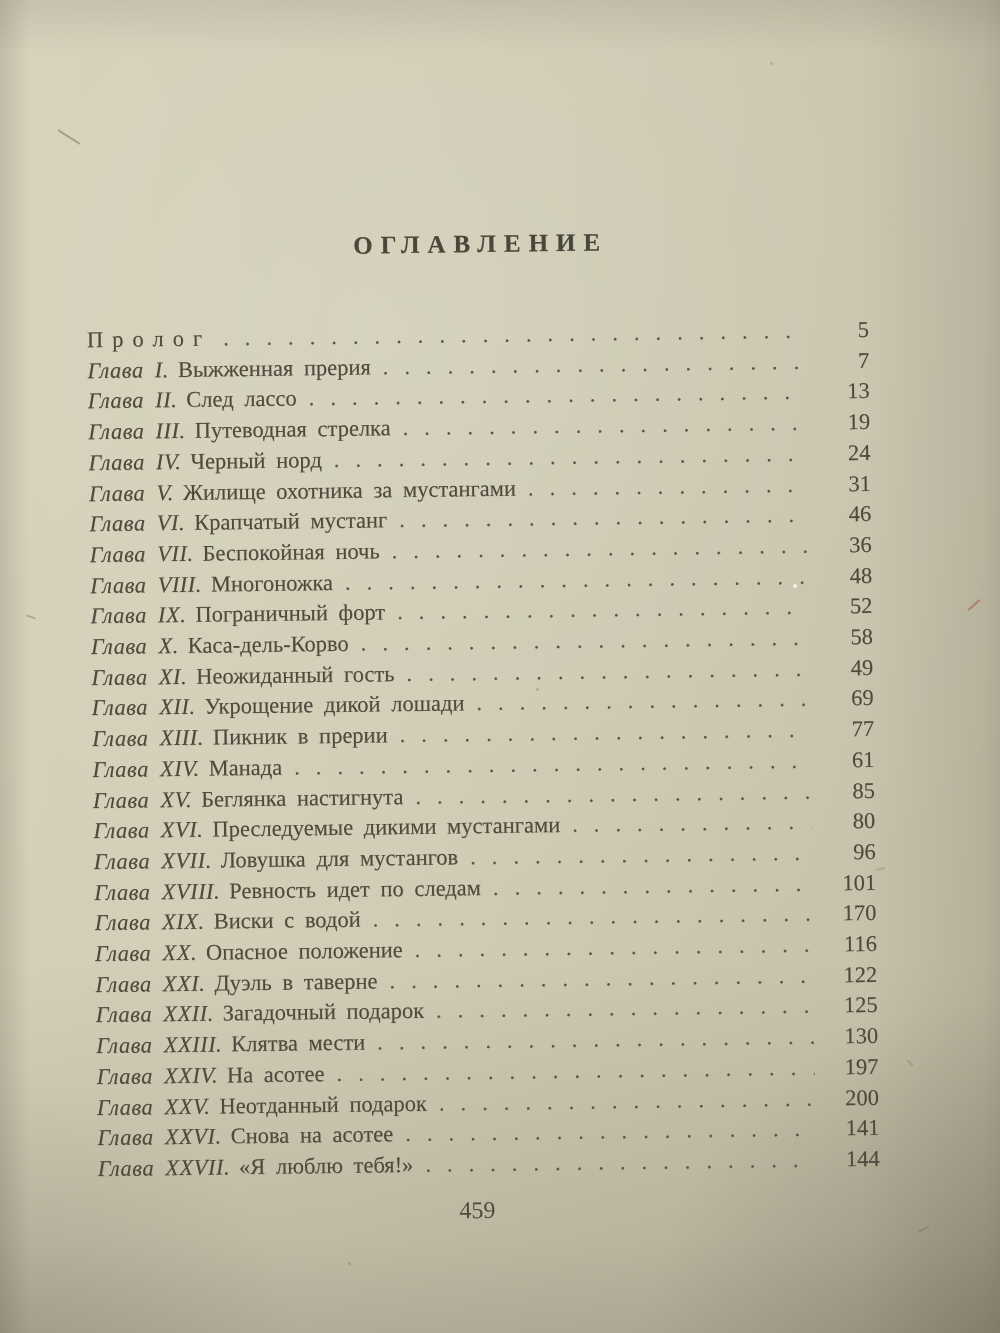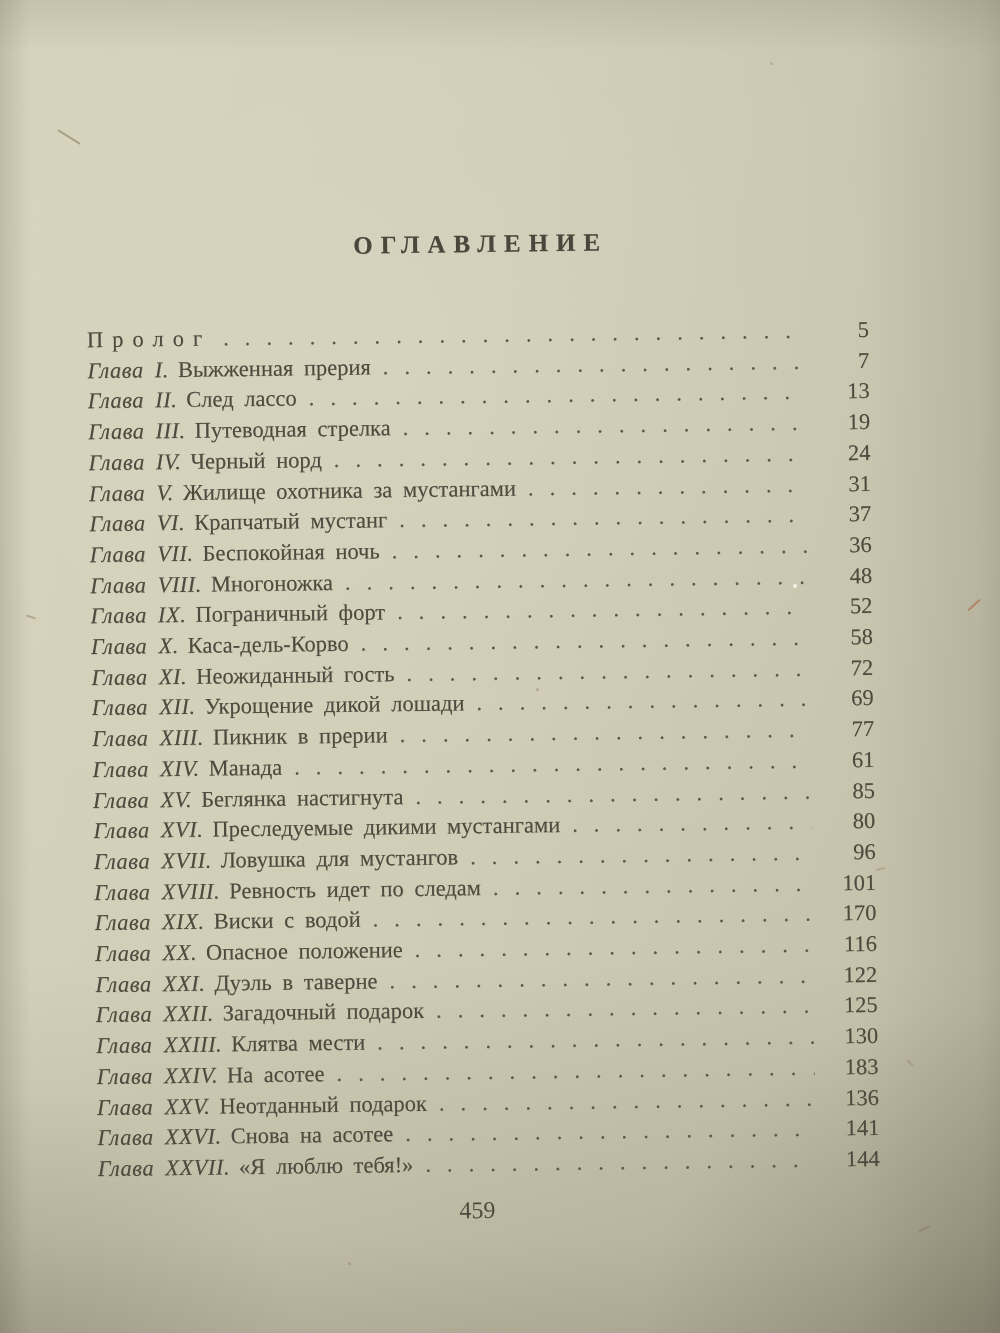--- a/index.html
+++ b/index.html
@@ -68,21 +68,21 @@
     <span class="row-page">24</span>
   </div>
 
   <div class="toc-row">
     <span class="row-main"><span class="prefix">Глава V.</span><span class="rtitle">Жилище охотника за мустангами</span><span class="leader">................................................</span></span>
     <span class="row-page">31</span>
   </div>
 
   <div class="toc-row">
     <span class="row-main"><span class="prefix">Глава VI.</span><span class="rtitle">Крапчатый мустанг</span><span class="leader">................................................</span></span>
-    <span class="row-page">37</span>
+    <span class="row-page">46</span>
   </div>
 
   <div class="toc-row">
     <span class="row-main"><span class="prefix">Глава VII.</span><span class="rtitle">Беспокойная ночь</span><span class="leader">................................................</span></span>
     <span class="row-page">36</span>
   </div>
 
   <div class="toc-row">
     <span class="row-main"><span class="prefix">Глава VIII.</span><span class="rtitle">Многоножка</span><span class="leader">................................................</span></span>
     <span class="row-page">48</span>
@@ -93,21 +93,21 @@
     <span class="row-page">52</span>
   </div>
 
   <div class="toc-row">
     <span class="row-main"><span class="prefix">Глава X.</span><span class="rtitle">Каса-дель-Корво</span><span class="leader">................................................</span></span>
     <span class="row-page">58</span>
   </div>
 
   <div class="toc-row">
     <span class="row-main"><span class="prefix">Глава XI.</span><span class="rtitle">Неожиданный гость</span><span class="leader">................................................</span></span>
-    <span class="row-page">72</span>
+    <span class="row-page">49</span>
   </div>
 
   <div class="toc-row">
     <span class="row-main"><span class="prefix">Глава XII.</span><span class="rtitle">Укрощение дикой лошади</span><span class="leader">................................................</span></span>
     <span class="row-page">69</span>
   </div>
 
   <div class="toc-row">
     <span class="row-main"><span class="prefix">Глава XIII.</span><span class="rtitle">Пикник в прерии</span><span class="leader">................................................</span></span>
     <span class="row-page">77</span>
@@ -158,26 +158,26 @@
     <span class="row-page">125</span>
   </div>
 
   <div class="toc-row">
     <span class="row-main"><span class="prefix">Глава XXIII.</span><span class="rtitle">Клятва мести</span><span class="leader">................................................</span></span>
     <span class="row-page">130</span>
   </div>
 
   <div class="toc-row">
     <span class="row-main"><span class="prefix">Глава XXIV.</span><span class="rtitle">На асотее</span><span class="leader">................................................</span></span>
-    <span class="row-page">183</span>
+    <span class="row-page">197</span>
   </div>
 
   <div class="toc-row">
     <span class="row-main"><span class="prefix">Глава XXV.</span><span class="rtitle">Неотданный подарок</span><span class="leader">................................................</span></span>
-    <span class="row-page">136</span>
+    <span class="row-page">200</span>
   </div>
 
   <div class="toc-row">
     <span class="row-main"><span class="prefix">Глава XXVI.</span><span class="rtitle">Снова на асотее</span><span class="leader">................................................</span></span>
     <span class="row-page">141</span>
   </div>
 
   <div class="toc-row">
     <span class="row-main"><span class="prefix">Глава XXVII.</span><span class="rtitle">«Я люблю тебя!»</span><span class="leader">................................................</span></span>
     <span class="row-page">144</span>

